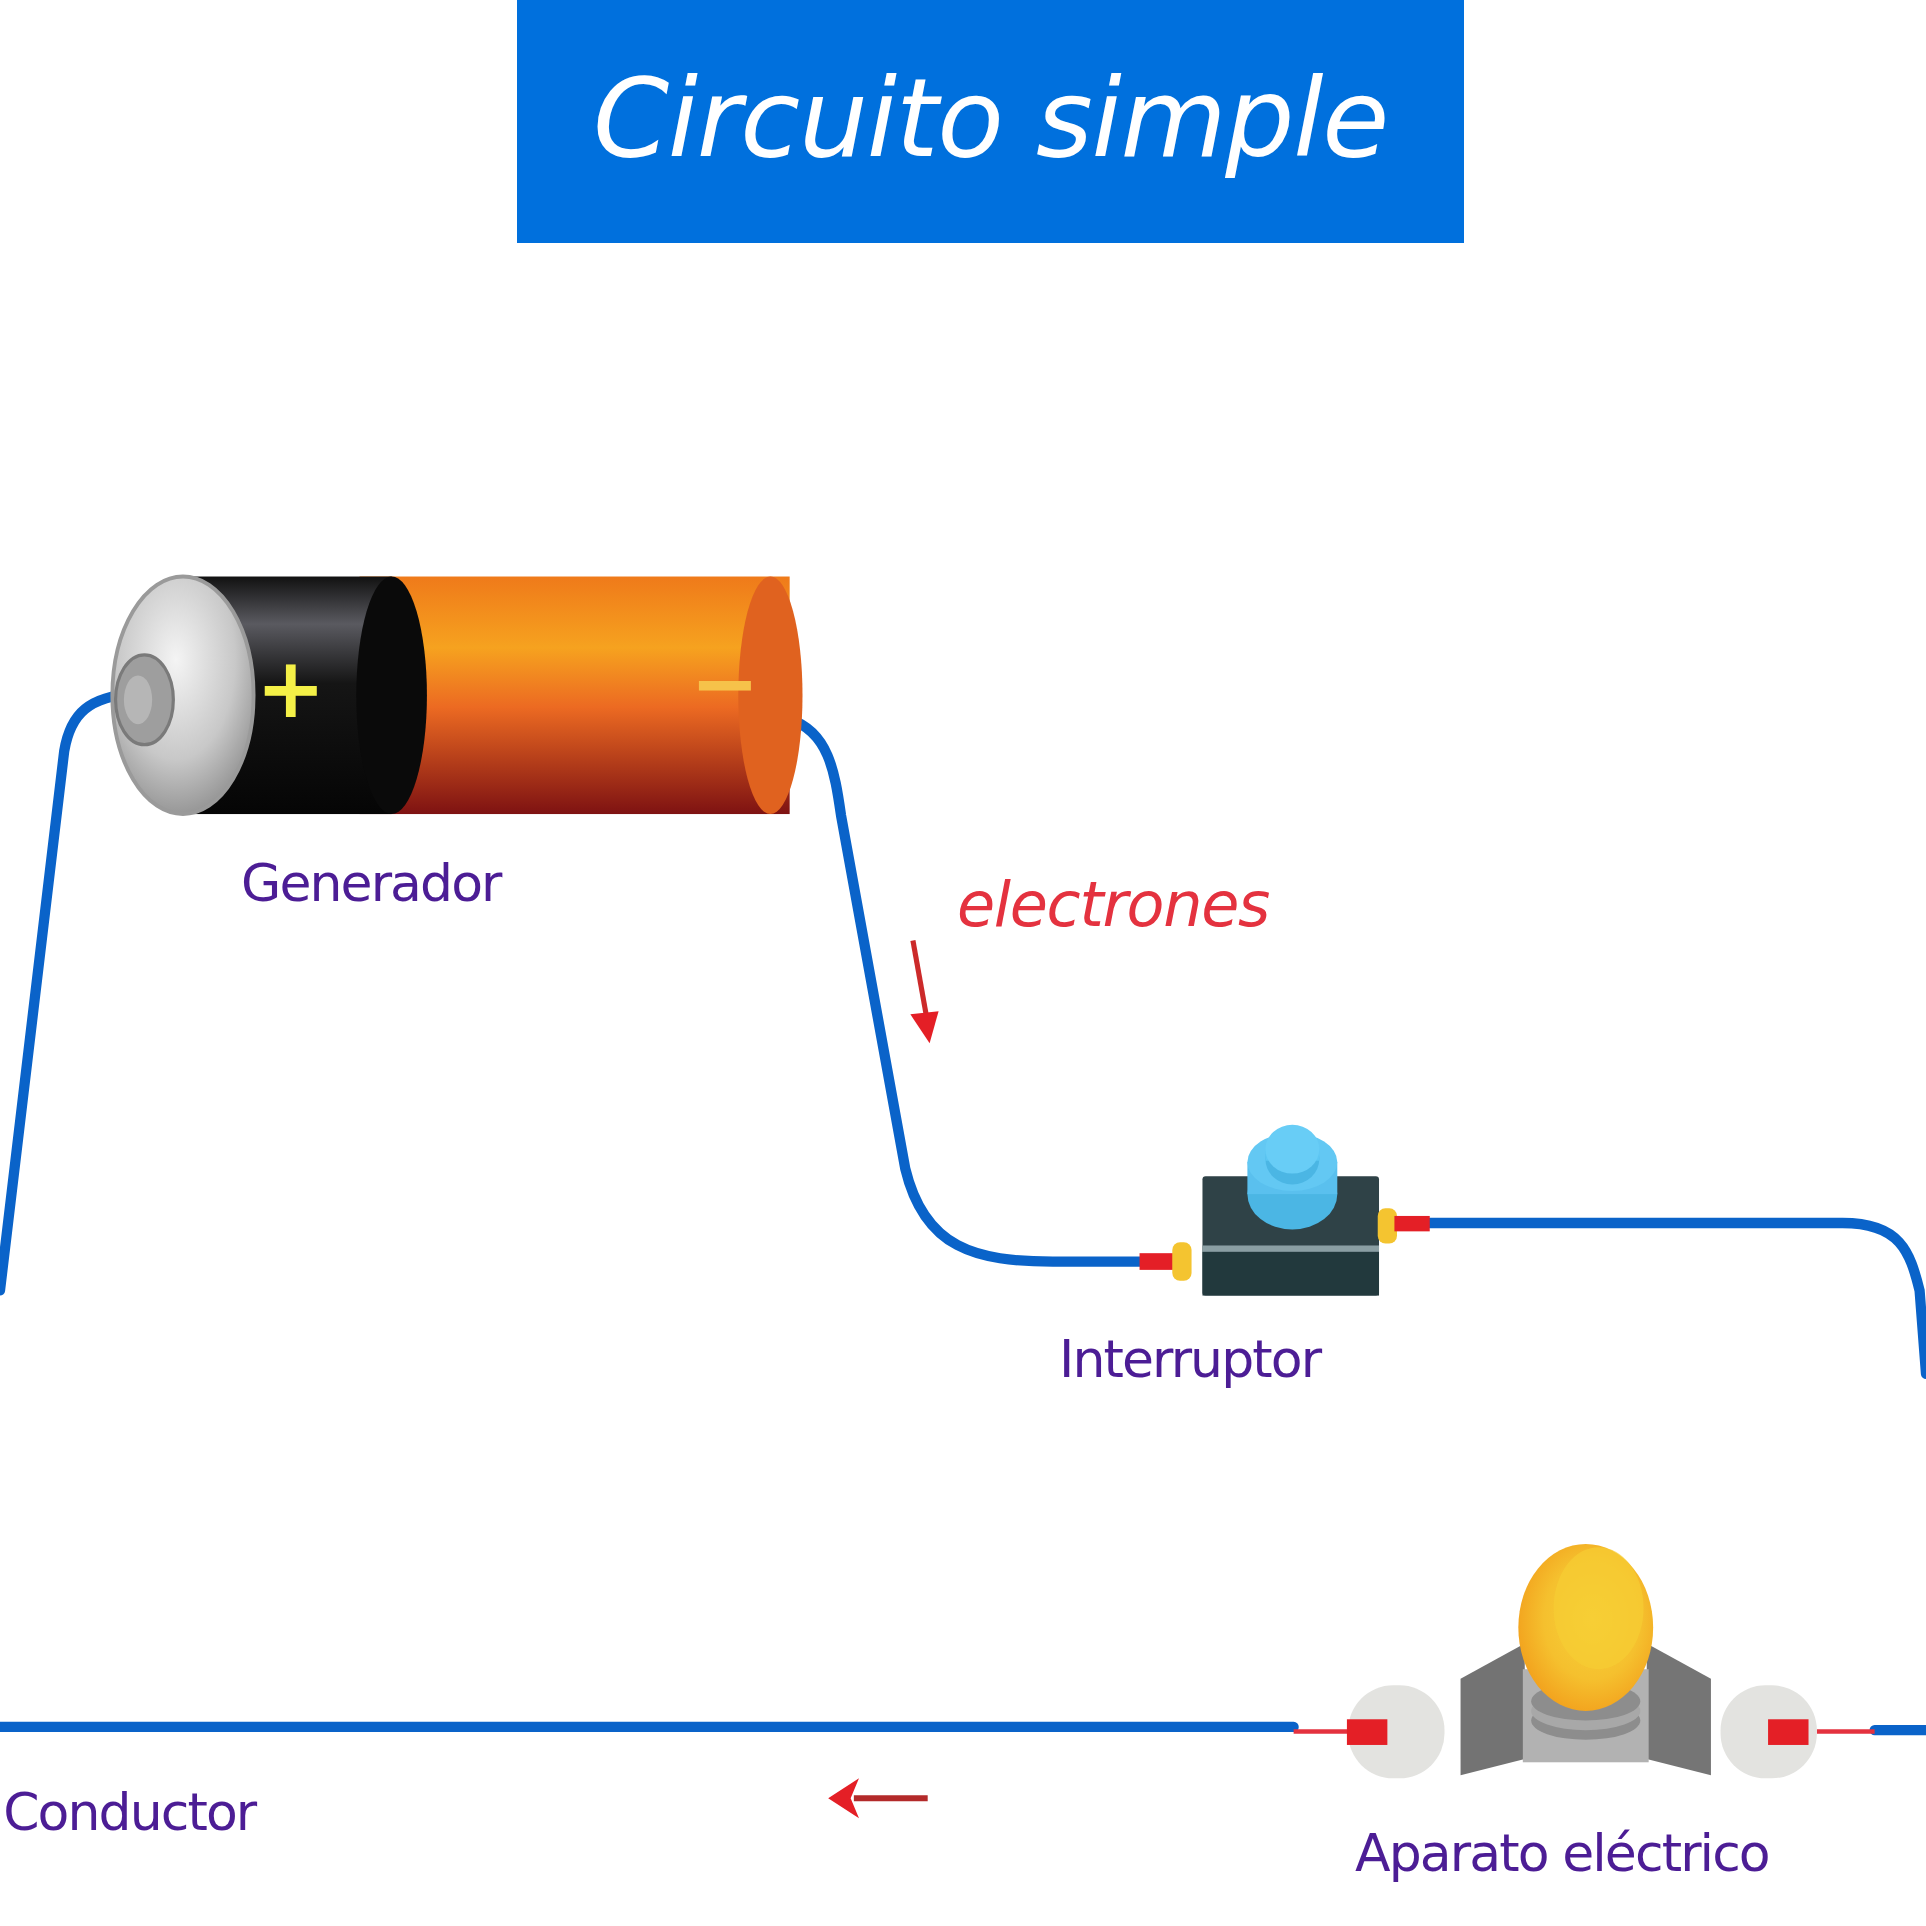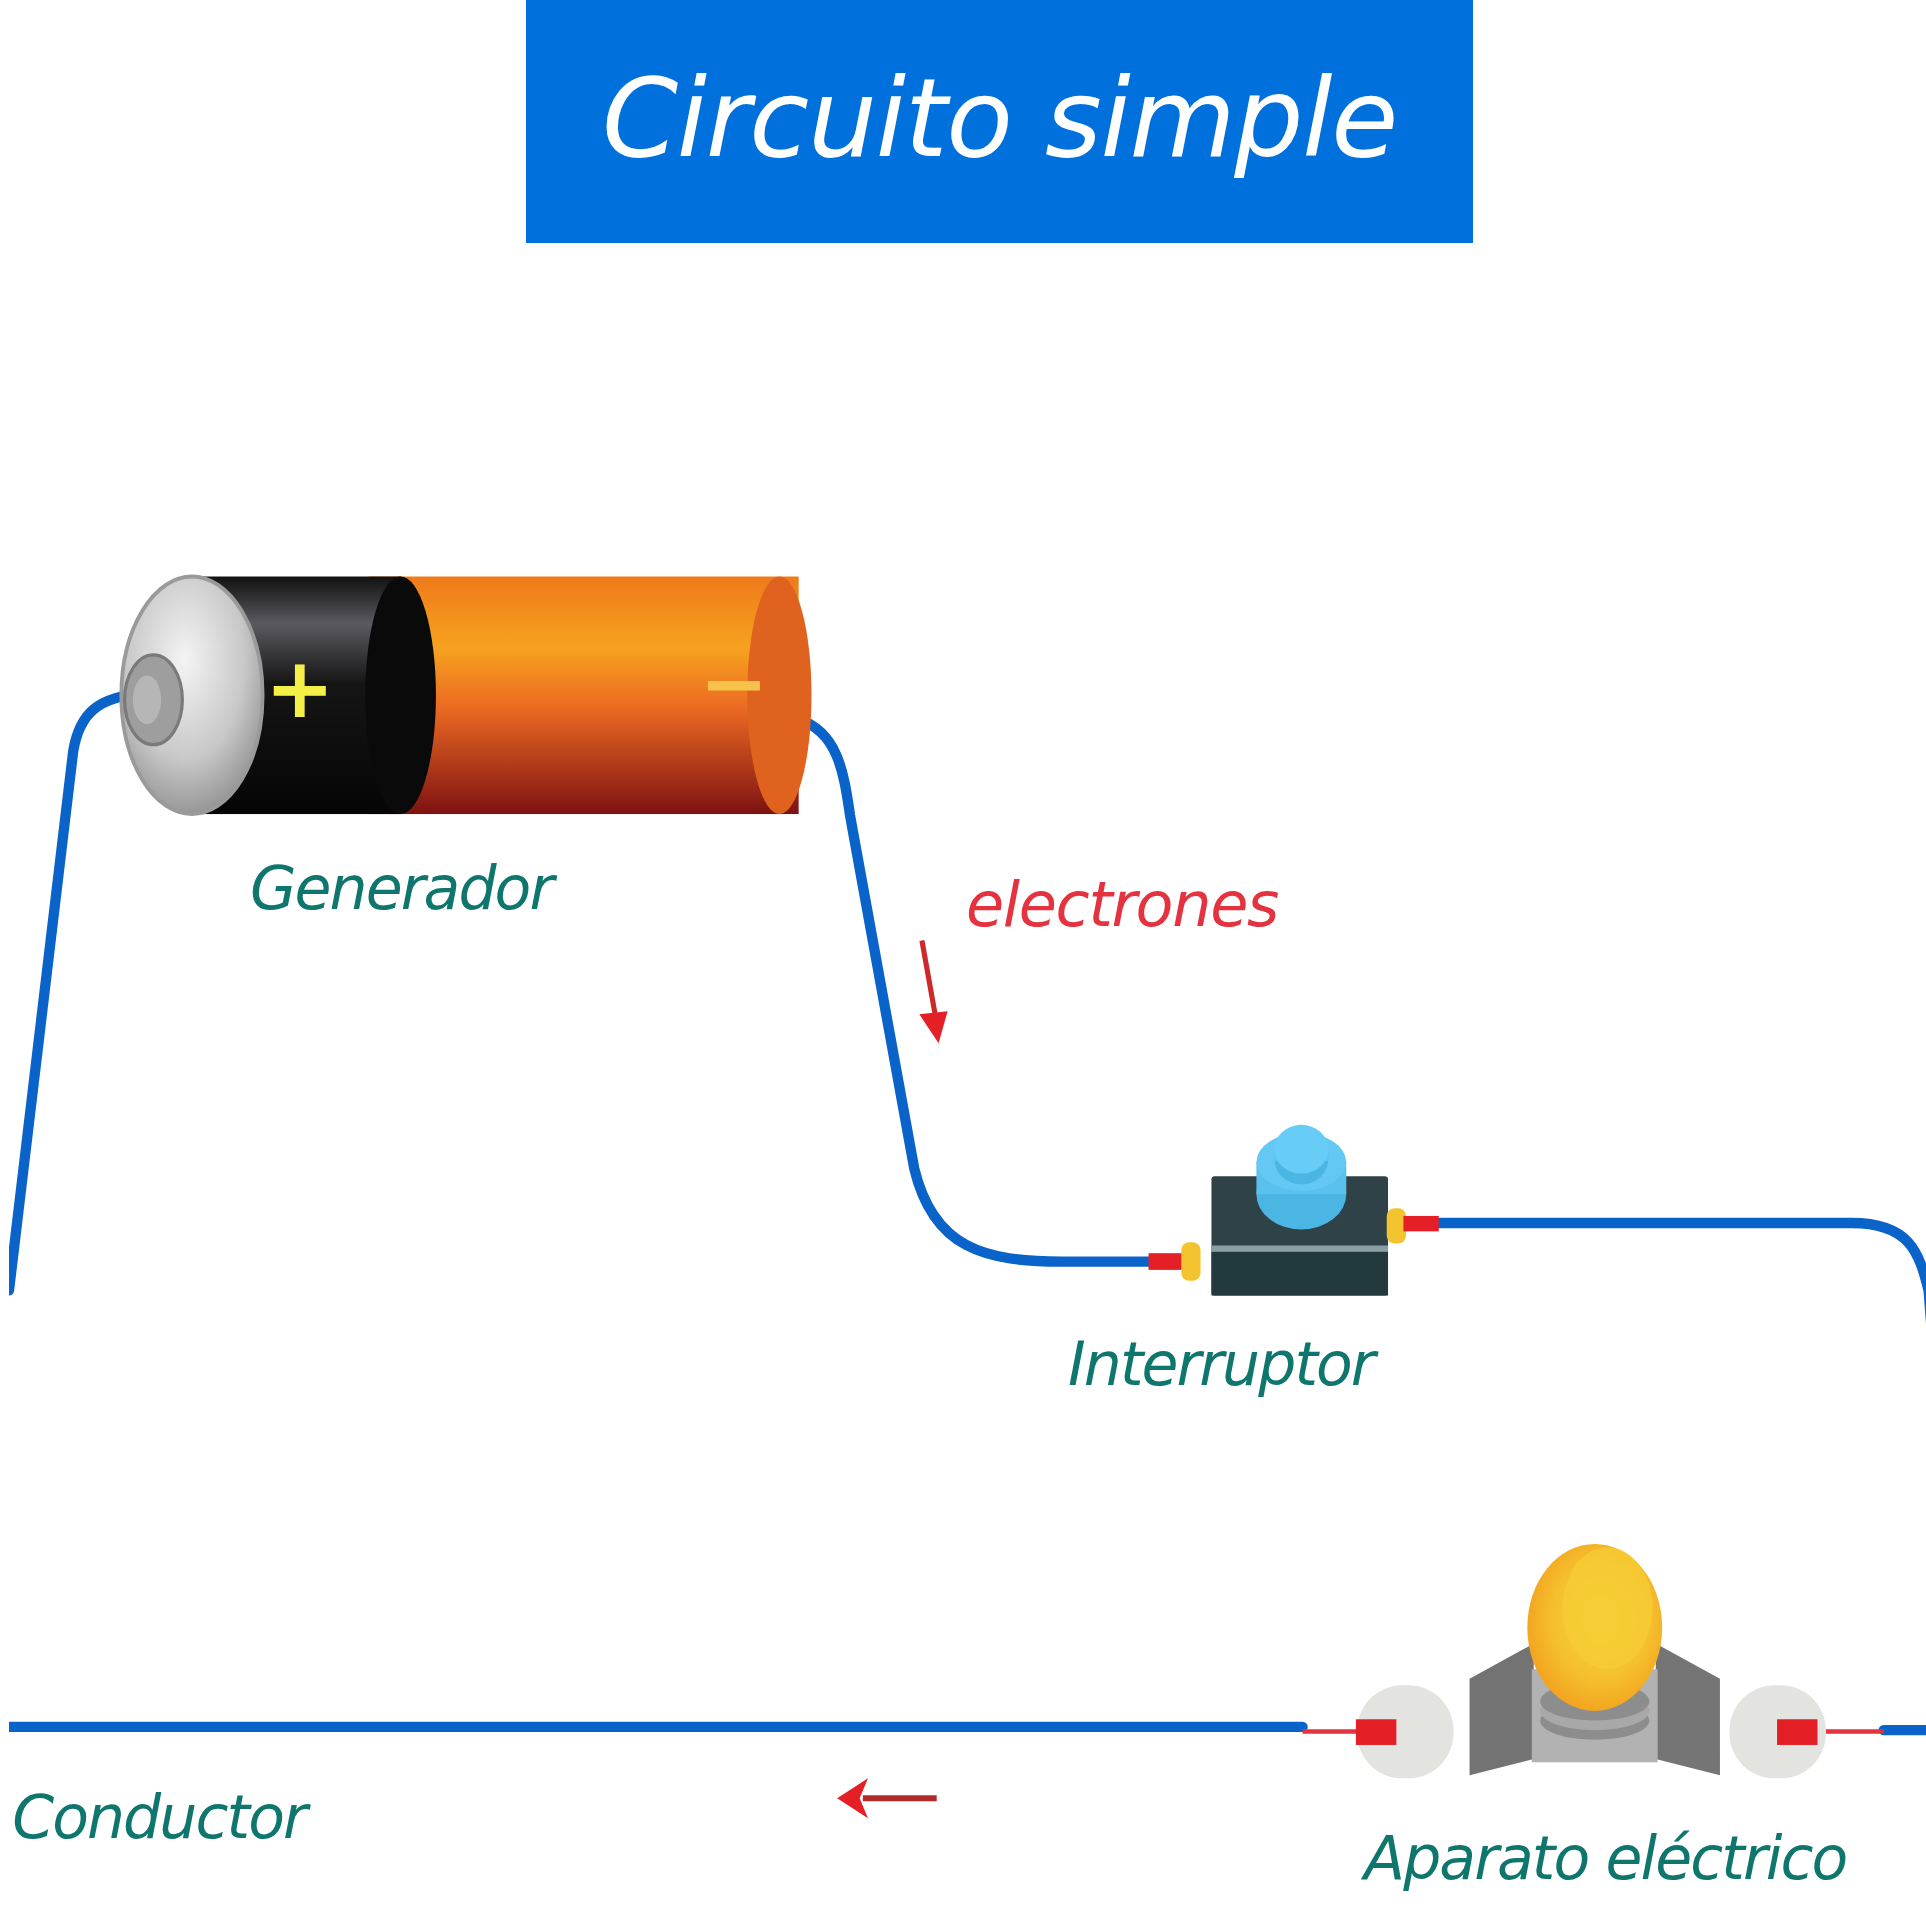--- a/index.html
+++ b/index.html
@@ -1,29 +1,29 @@
 <!DOCTYPE html>
 <html style="font-size:10.3px"><head>
   <meta charset="utf-8">
   <style>
     html, body { margin: 0; padding: 0; background: #ffffff; }
     body { width: 1926px; height: 1926px; overflow: hidden; position: relative; }
-    #stage { position: absolute; left: 9px; top: 0; width: 1650px; height: 1926px; }
+    #stage { position: absolute; left: 0; top: 0; width: 1650px; height: 1926px; }
     .title-banner {
       position: absolute; left: 517px; top: 0; width: 947px; height: 243px;
       background: #0070dd;
       display: flex; align-items: center; justify-content: center;
     }
     .title-text {
       color: #ffffff; font-family: "DejaVu Sans", sans-serif; font-style: italic;
       font-size: 109px; letter-spacing: -1.3px; margin-top: -6.4px;
     }
     .label {
-      position: absolute; font-family: "DejaVu Sans", sans-serif; font-style: italic;
-      color: #0f766e; font-size: 60px; letter-spacing: -1.9px; white-space: nowrap;
+      position: absolute; font-family: "DejaVu Sans", sans-serif; 
+      color: #4c1d95; font-size: 52px; letter-spacing: -1.9px; white-space: nowrap;
     }
     .label-red {
       position: absolute; font-family: "DejaVu Sans", sans-serif; font-style: italic;
       color: #e4323f; font-size: 62px; letter-spacing: -1.3px; white-space: nowrap;
     }
     .plus-sign, .minus-sign {
       position: absolute; font-family: "DejaVu Sans", sans-serif; font-weight: bold;
       color: #f4f047; font-size: 83px; line-height: 1;
     }
     .minus-sign { color: #f6c24a; }

